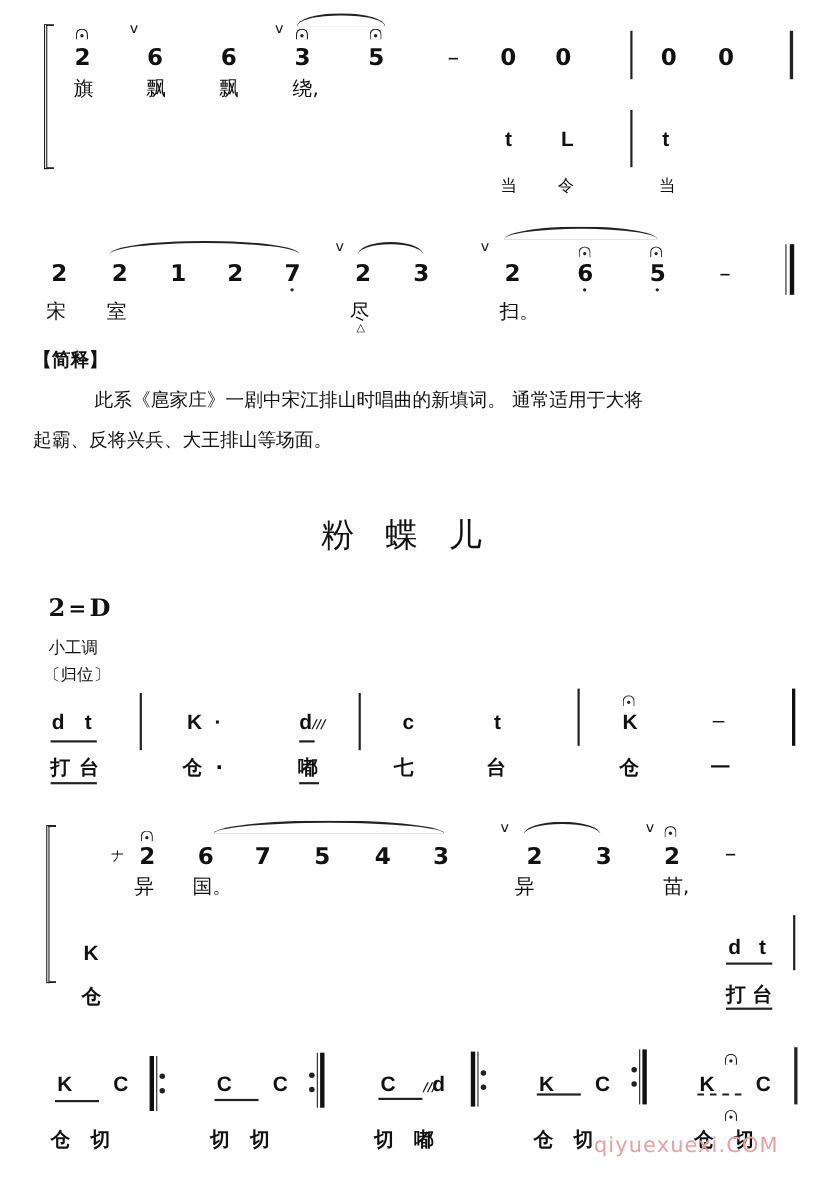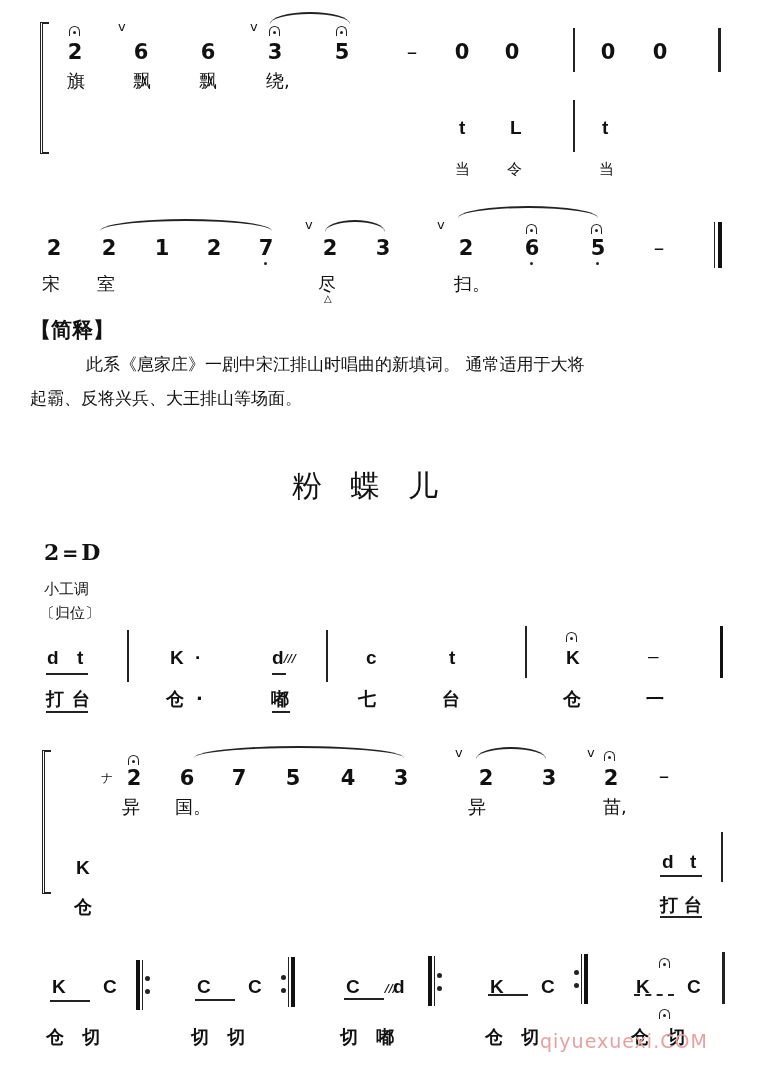--- a/index.html
+++ b/index.html
@@ -93,23 +93,23 @@
   <div class="bar" style="left:714px; top:222px; height:46px; width:1px;"></div>
 
   <div class="abs lyr" style="left:42px; top:273px;">宋</div>
   <div class="abs lyr" style="left:97px; top:273px;">室</div>
   <div class="abs lyr" style="left:318px; top:273px;">尽</div>
   <div class="abs" style="left:324px; top:293px; font-size:10px;">△</div>
   <div class="abs lyr" style="left:454px; top:273px;">扫。</div>
 </div>
 
 <div>
-  <div class="abs" style="left:30px; top:316px; font-size:21px; font-weight:bold;">【简释】</div>
+  <div class="abs" style="left:30px; top:316px; font-size:17px; font-weight:bold;">【简释】</div>
   <div class="abs para" style="left:86px; top:346px;">此系《扈家庄》一剧中宋江排山时唱曲的新填词。 通常适用于大将</div>
-  <div class="abs para" style="left:30px; top:382px;font-family:Liberation Mono, monospace;">起霸、反将兴兵、大王排山等场面。</div>
+  <div class="abs para" style="left:30px; top:382px;">起霸、反将兴兵、大王排山等场面。</div>
 </div>
 
 <div class="abs title" style="left:292px; top:466px;">粉蝶儿</div>
 <div class="abs" style="left:44px; top:538px; font-family:'DejaVu Serif', serif; font-weight:bold; font-size:22px;">2＝D</div>
 <div class="abs" style="left:44px; top:580px; font-size:15px;">小工调</div>
 <div class="abs" style="left:40px; top:604px; font-size:15px;">〔归位〕</div>
 
 <div>
   <div class="abs perc" style="left:47px; top:647px;">d</div>
   <div class="abs perc" style="left:77px; top:647px;">t</div>

